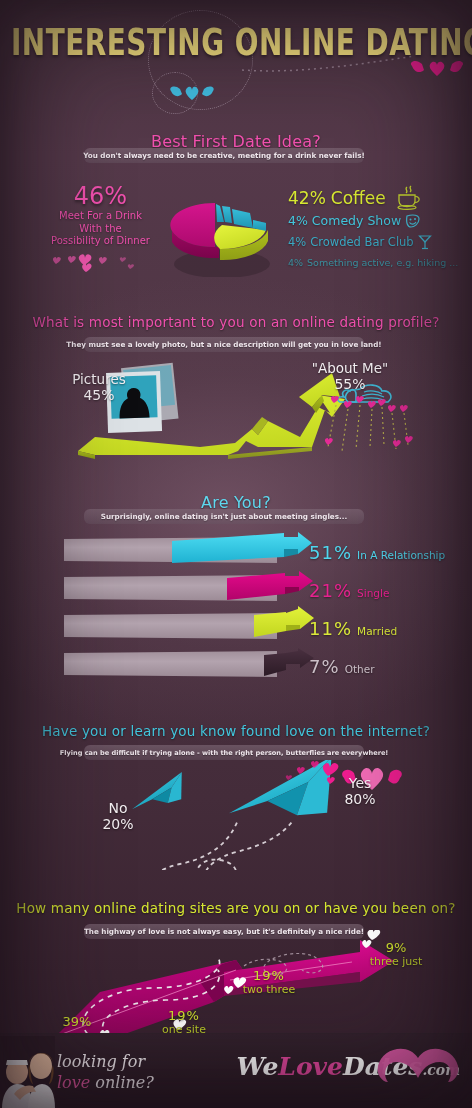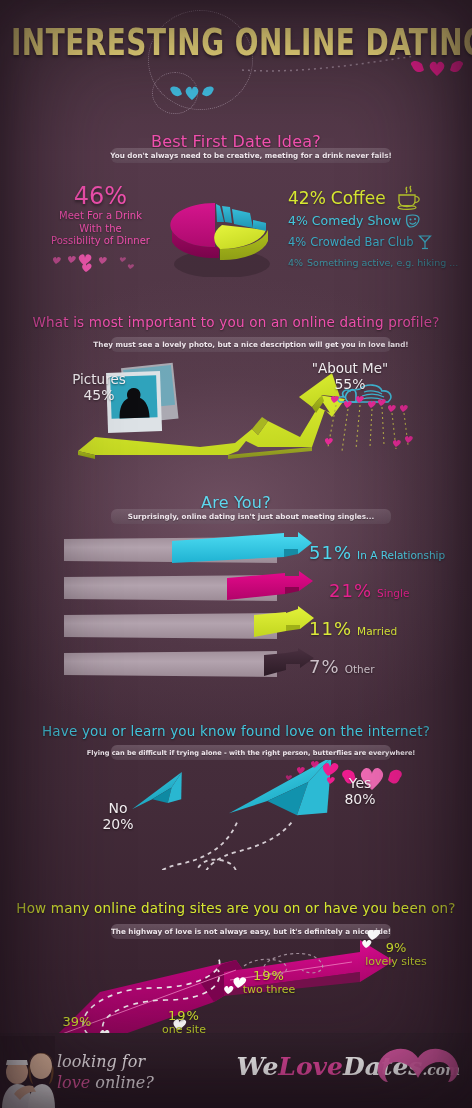--- a/index.html
+++ b/index.html
@@ -43,21 +43,21 @@
   .hdr-hearts { position:absolute; }
 
   
   .sec-title {
     position:absolute; width:472px; text-align:center;
     font-family:"DejaVu Sans","Liberation Sans",sans-serif;
     font-size:15.5px; letter-spacing:0.2px; white-space:nowrap;
     text-shadow:0 1px 2px rgba(0,0,0,0.5);
   }
   .sec-banner {
-    position:absolute; left:111px; width:280px; height:15px;
+    position:absolute; left:84px; width:280px; height:15px;
     background:linear-gradient(180deg, rgba(128,106,120,0.62), rgba(104,84,98,0.5));
     border-radius:6px;
     display:flex; align-items:center; justify-content:center;
   }
   .sec-banner span {
     font-family:"DejaVu Sans","Liberation Sans",sans-serif;
     font-size:7.2px; font-weight:bold; color:#efe6ec; white-space:nowrap;
     text-shadow:0 1px 1px rgba(0,0,0,0.35);
   }
 
@@ -363,21 +363,21 @@
       <defs>
           <linearGradient id="b2" x1="0" y1="0" x2="0" y2="1">
             <stop offset="0" stop-color="#e40a8b"></stop>
             <stop offset="1" stop-color="#b2036a"></stop>
           </linearGradient>
         </defs>
       <path d="M0 8 L58 3 L58 6 L72 6 L72 1 L86 11 L72 21 L72 17 L58 17 L58 24 L0 30 Z" fill="url(#b2)"></path>
       <path d="M58 17 L72 17 L72 21 L58 24Z" fill="#8a034f"></path>
     </svg>
   </div>
-  <div class="bar-label" style="top:43px;margin-left:20px;">
+  <div class="bar-label" style="top:43px;">
     <span class="n" style="color:#e7228f;">21%</span>
     <span class="t" style="color:#e7228f;">Single</span>
   </div>
 
   <div class="bar-row" style="top:76px;">
     <div class="bar-base"></div>
     <svg style="position:absolute;left:190px;top:-7px;" width="60" height="38" viewBox="0 0 60 38">
       <defs>
           <linearGradient id="b3" x1="0" y1="0" x2="0" y2="1">
             <stop offset="0" stop-color="#e3f23a"></stop>
@@ -532,21 +532,21 @@
 <div class="lbl-plain" style="left:148px;top:1008px;width:72px;text-align:center;">
   <div style="font-size:13px;color:#cfe02f;letter-spacing:1px;">19%</div>
   <div style="font-size:11px;color:#b9c92b;">one site</div>
 </div>
 <div class="lbl-plain" style="left:230px;top:968px;width:78px;text-align:center;">
   <div style="font-size:13px;color:#cfe02f;letter-spacing:1px;">19%</div>
   <div style="font-size:11px;color:#b9c92b;">two three</div>
 </div>
 <div class="lbl-plain" style="left:348px;top:940px;width:96px;text-align:center;">
   <div style="font-size:13px;color:#cfe02f;">9%</div>
-  <div style="font-size:11px;color:#b9c92b;">lovely sites</div>
+  <div style="font-size:11px;color:#b9c92b;">three just</div>
 </div>
 
 <div class="footer">
   <svg class="ftr-couple" viewBox="0 0 55 73">
     <rect x="0" y="0" width="55" height="73" fill="#2b1b25"></rect>
     <g>
       <path d="M2 73 C2 56 10 48 18 48 C27 48 33 57 33 73 Z" fill="#e8eaec"></path>
       <ellipse cx="17" cy="36" rx="11" ry="12" fill="#e4b79a"></ellipse>
       <path d="M6 30 C6 22 28 22 28 31 C28 26 22 24 17 24 C11 24 7 26 6 30Z" fill="#b98a5e"></path>
       <path d="M6 29 L28 29 L27 24 L7 24Z" fill="#f2f3f4"></path>

